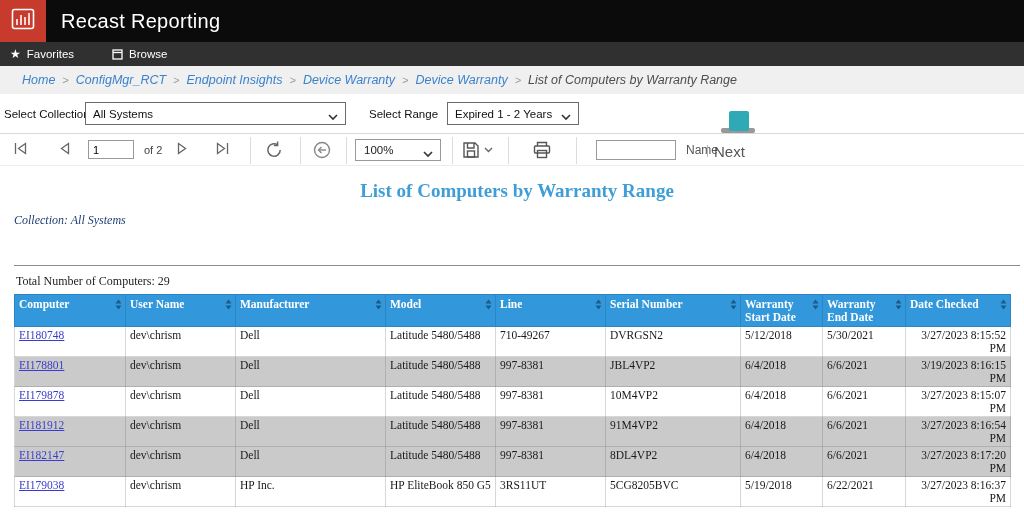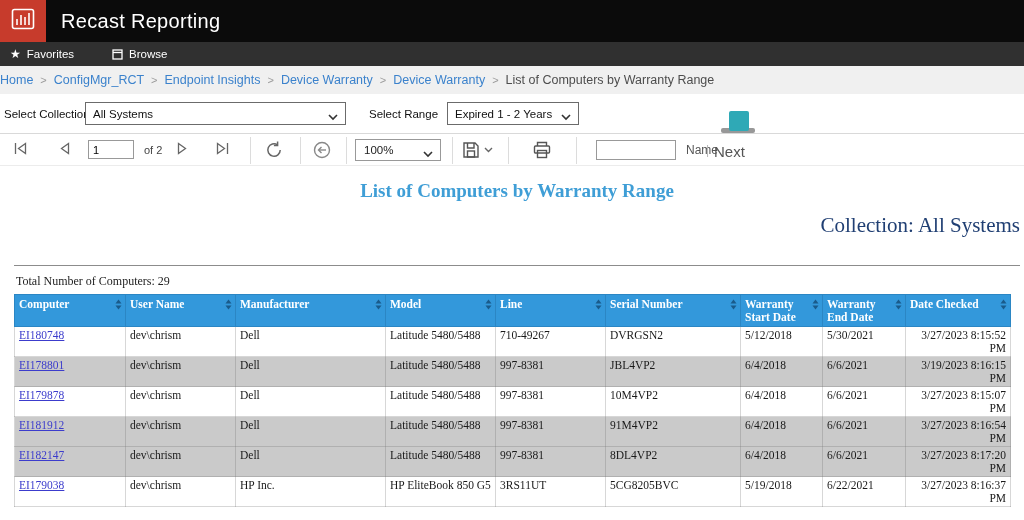--- a/index.html
+++ b/index.html
@@ -11,21 +11,21 @@
   .logo { width:46px; height:42px; background:var(--logo-red,#c73b2c); display:flex; align-items:center; justify-content:center; }
   .app-title { color:#fff; font-size:20px; font-weight:300; margin-left:15px; letter-spacing:.3px; }
 
   
   .navbar { position:absolute; top:42px; left:0; width:1024px; height:24px; background:#303030; display:flex; align-items:center; color:#fff; font-size:11.5px; }
   .nav-item { display:flex; align-items:center; height:100%; padding:0 10px; cursor:default; }
   .nav-item .glyph { margin-right:6px; font-size:12px; display:flex; align-items:center; }
   .nav-item:nth-child(2) { margin-left:18px; }
 
   
-  .breadcrumb { position:absolute; top:66px; left:0; width:1024px; height:28px; background:#f0f0f0; display:flex; align-items:center; padding-left:0; font-size:12.5px; }
+  .breadcrumb { position:absolute; top:66px; left:0; width:1024px; height:28px; background:#f0f0f0; display:flex; align-items:center; padding-left:22px; font-size:12.5px;font-style:italic; }
   .bc-link { color:var(--breadcrumb-blue,#3b82cc); }
   .bc-current { color:#4d4d4d; }
   .bc-sep { color:#9b9b9b; margin:0 7px; font-size:11px; }
 
   
   .params { position:absolute; top:94px; left:0; width:1024px; height:39px; background:#fff; }
   .param-label { position:absolute; font-size:11.5px; color:#111; top:14px; }
   .select-box { position:absolute; top:8px; height:23px; border:1px solid #6b6b6b; background:#fff; font-size:11.5px; color:#111; display:flex; align-items:center; padding:0 22px 0 7px; }
   .select-box .chev { position:absolute; right:7px; top:8px; }
 
@@ -43,21 +43,21 @@
   .zoom-select { position:absolute; left:355px; top:5px; width:86px; height:22px; border:1px solid #999; font-size:11.5px; color:#222; display:flex; align-items:center; padding-left:8px; }
   .zoom-select .chev { position:absolute; right:7px; top:8px; }
   .find-input { position:absolute; left:596px; top:6px; width:80px; height:20px; border:1px solid #999; font-size:11px; padding-left:4px; font-family:"Liberation Sans",sans-serif; }
   .find-label { left:686px; top:9px; font-size:12px; color:#555; }
   .find-bar { left:706px; top:9px; font-size:12px; color:#b5b5b5; }
   .next-label { left:714px; top:9px; font-size:15px; color:#555; }
 
   
   .report { position:absolute; top:166px; left:0; width:1024px; height:354px; background:#fff; font-family:"Liberation Serif", serif; }
   .rpt-title { position:absolute; top:14px; left:14px; width:1006px; text-align:center; font-size:19px; font-weight:bold; color:var(--title-blue,#3f9ed6); }
-  .rpt-sub1 { position:absolute; top:47px; left:14px; width:1006px; text-align:right; font-size:21px; color:var(--subtitle-navy,#203f73); }
+  .rpt-sub1 { position:absolute; top:47px; left:14px; width:1006px; text-align:left; font-size:12px; color:var(--subtitle-navy,#203f73);font-style:italic; }
   .rpt-sub2 { position:absolute; top:67px; left:14px; width:1006px; text-align:center; font-size:15px; color:var(--subtitle-navy,#203f73); }
   .rpt-rule { position:absolute; top:99px; left:14px; width:1006px; border-top:1px solid #8c8c8c; }
   .rpt-total { position:absolute; top:108px; left:16px; font-size:12px; color:#222; }
 
   table.rpt { position:absolute; top:128px; left:14px; width:996px; border-collapse:collapse; table-layout:fixed; font-family:"Liberation Serif", serif; font-size:11.5px; }
   table.rpt th { background:var(--header-blue,#3398db); color:#fff; font-weight:bold; text-align:left; vertical-align:top; padding:3px 4px; border:1px solid #2b86c4; line-height:12.5px; height:28px; position:relative; }
   table.rpt th .sort-icon { position:absolute; right:3px; top:4px; }
   table.rpt th .sort-icon svg path { fill:rgba(0,30,60,0.5); }
   table.rpt td { padding:2px 4px; border:1px solid rgba(110,110,110,0.28); line-height:12.5px; vertical-align:top; color:#191919; }
   tr.odd  { background:#ffffff;padding-left:28px; }

